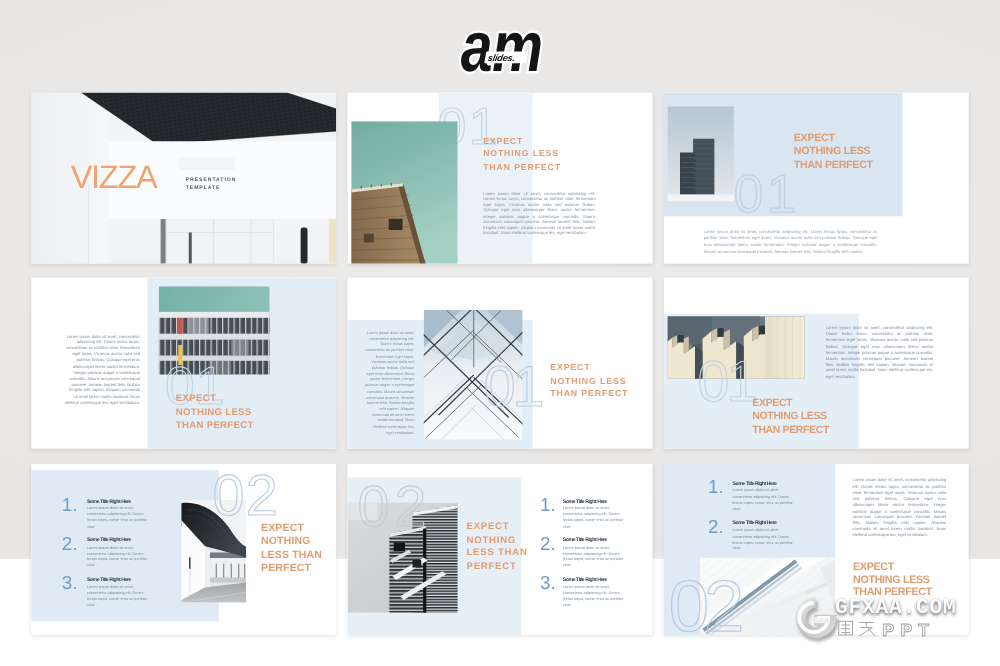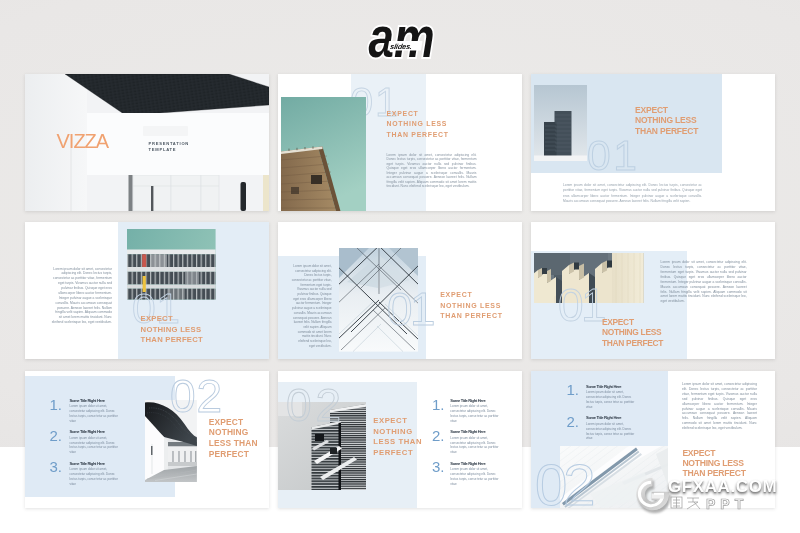--- a/index.html
+++ b/index.html
@@ -64,21 +64,21 @@
 
     <rect x="215.5" y="108" width="5.5" height="29" rx="2" fill="#24282c"></rect>
 
     <rect x="238" y="96" width="6" height="41" fill="#e8d9a8" opacity="0.55"></rect>
   </svg>
 
   <div class="abs" style="left:62px;top:39px;width:182px;height:62px;background:#fbfcfd;"></div>
 
   <div class="abs" style="left:118px;top:52px;width:45px;height:10px;background:#e9e9e9;opacity:0.35;border-radius:1px;"></div>
 
-  <div class="abs" style="left:31.5px;top:54.2px;font-size:20px;line-height:27px;font-weight:normal;letter-spacing:-1px;color:#f0a271;">VIZZA</div>
+  <div class="abs" style="left:31.5px;top:54.2px;font-size:26px;line-height:27px;font-weight:normal;letter-spacing:-1px;color:#f0a271;">VIZZA</div>
 
   <div class="abs" style="left:123.6px;top:66.7px;font-size:4.1px;font-weight:bold;letter-spacing:0.75px;color:#4a5560;line-height:6px;">PRESENTATION<br>TEMPLATE</div>
 </div>
 
 <div class="slide" id="s2" style="left:278px;top:74px;">
 
   <div class="abs" style="left:73px;top:0;width:75px;height:137px;background:#eaf1f7;"></div>
 
   <svg class="num" style="left:70.5px;top:8px;" width="50" height="38" viewBox="0 0 50 38">
     <text x="1" y="33.5" font-family="Liberation Sans" font-size="41.5" fill="none" stroke="#c5d4e3" stroke-width="0.9" letter-spacing="2">01</text>
@@ -517,21 +517,21 @@
     </defs>
     <g filter="url(#wmb)" opacity="0.5">
       <path d="M20.5,6.5 A12,12 0 1 0 32.5,20.5 L20.5,20.5" fill="none" stroke="#6a6a6a" stroke-width="8.6" transform="translate(1.6,2.4)"></path>
     </g>
     <path d="M20.5,6 A12,12 0 1 0 32.5,20 L19.5,20" fill="none" stroke="url(#wmg)" stroke-width="8.6"></path>
     <path d="M19,6.3 A11.7,11.7 0 1 0 30.7,19.5" fill="none" stroke="#ffffff" stroke-width="3"></path>
     <path d="M32,20 L19.5,20" stroke="#efefef" stroke-width="5.2"></path>
     <path d="M31.9,17.8 L22,17.8" stroke="#ffffff" stroke-width="2"></path>
   </svg>
 
-  <div class="abs" style="left:108px;top:15px;font-size:17px;font-weight:bold;letter-spacing:0.6px;color:#fefefe;text-shadow:0 1.8px 2.8px rgba(95,95,95,0.95),0 0.5px 1px rgba(120,120,120,0.5);">GFXAA.COM</div>
+  <div class="abs" style="left:108px;top:15px;font-size:17px;font-weight:bold;letter-spacing:0.6px;color:#fefefe;text-shadow:0 1.8px 2.8px rgba(95,95,95,0.95),0 0.5px 1px rgba(120,120,120,0.5);font-family:Liberation Mono, monospace;">GFXAA.COM</div>
 
   <svg class="abs" style="left:110px;top:33px;" width="120" height="18" viewBox="0 0 120 18">
     <g fill="rgba(255,255,255,0.5)" stroke="#9b9b9b" stroke-width="0.7">
       <rect x="1" y="2" width="11" height="11"></rect>
       <path d="M3,5 h7 M3,8 h7 M3,11 h7 M6.5,2 v11" fill="none"></path>
       <path d="M17,3 h12 M23,3 v4 M18,7 h10 L17,14 M24,7 l6,7" fill="none"></path>
     </g>
     <g fill="rgba(255,255,255,0.5)" stroke="#9b9b9b" stroke-width="0.7" font-family="Liberation Sans" font-weight="bold" font-size="14">
       <text x="36" y="13.5" letter-spacing="5">PPT</text>
     </g>

